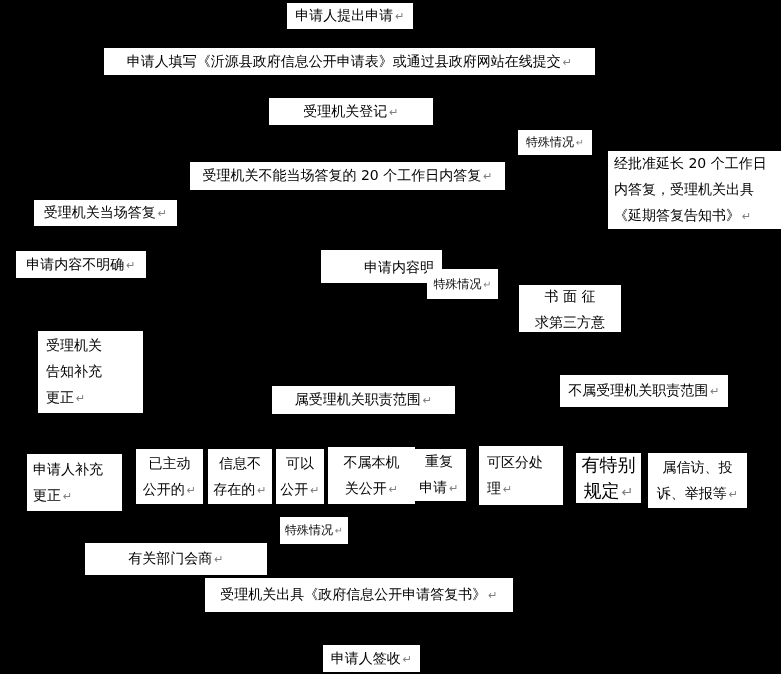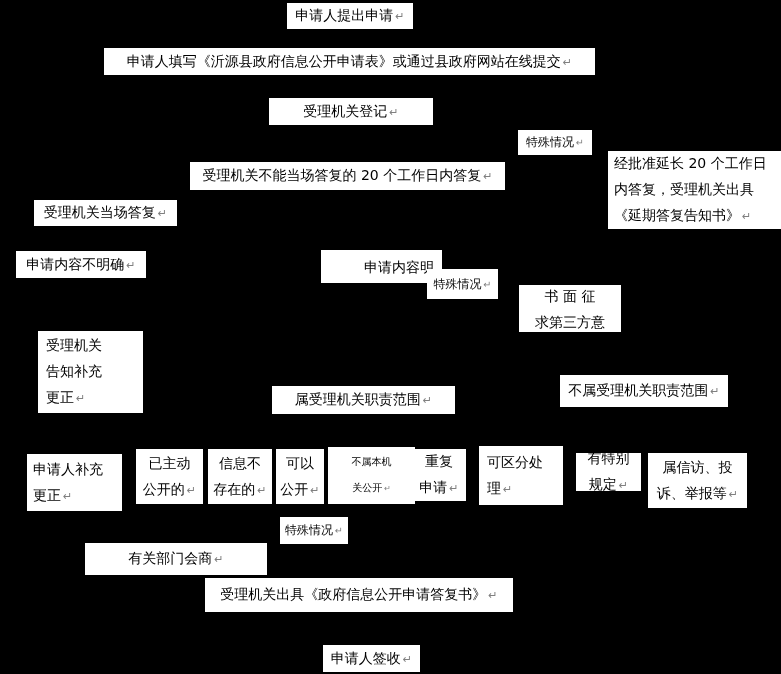--- a/index.html
+++ b/index.html
@@ -87,33 +87,33 @@
       <div class="fline"><span>存在的</span><span class="ret" style="color: rgb(128, 128, 128);">↵</span></div>
     </div>
     <div class="fbox" style="left: 136px; top: 449px; width: 67px; height: 55px; font-size: 14px; text-align: center; background: rgb(255, 255, 255); color: rgb(0, 0, 0);">
       <div class="fline"><span>已主动</span></div>
       <div class="fline"><span>公开的</span><span class="ret" style="color: rgb(128, 128, 128);">↵</span></div>
     </div>
     <div class="fbox" style="left: 276px; top: 449px; width: 48px; height: 55px; font-size: 14px; text-align: center; background: rgb(255, 255, 255); color: rgb(0, 0, 0);">
       <div class="fline"><span>可以</span></div>
       <div class="fline"><span>公开</span><span class="ret" style="color: rgb(128, 128, 128);">↵</span></div>
     </div>
-    <div class="fbox" style="left: 328px; top: 447px; width: 87px; height: 57px; font-size: 10px; text-align: center; background: rgb(255, 255, 255); color: rgb(0, 0, 0);">
+    <div class="fbox" style="left: 328px; top: 447px; width: 87px; height: 57px; font-size: 14px; text-align: center; background: rgb(255, 255, 255); color: rgb(0, 0, 0);">
       <div class="fline"><span>不属本机</span></div>
       <div class="fline"><span>关公开</span><span class="ret" style="color: rgb(128, 128, 128);">↵</span></div>
     </div>
     <div class="fbox" style="left: 412px; top: 449px; width: 54px; height: 52px; font-size: 14px; text-align: center; background: rgb(255, 255, 255); color: rgb(0, 0, 0);">
       <div class="fline"><span>重复</span></div>
       <div class="fline"><span>申请</span><span class="ret" style="color: rgb(128, 128, 128);">↵</span></div>
     </div>
     <div class="fbox" style="left: 479px; top: 446px; width: 84px; height: 59px; font-size: 14px; text-align: left; background: rgb(255, 255, 255); color: rgb(0, 0, 0); padding: 0px 8px;">
       <div class="fline"><span>可区分处</span></div>
       <div class="fline"><span>理</span><span class="ret" style="color: rgb(128, 128, 128);">↵</span></div>
     </div>
-    <div class="fbox" style="left: 576px; top: 453px; width: 65px; height: 38px; font-size: 14px; text-align: center; background: rgb(255, 255, 255); color: rgb(0, 0, 0);">
+    <div class="fbox" style="left: 576px; top: 453px; width: 65px; height: 50px; font-size: 18px; text-align: center; background: rgb(255, 255, 255); color: rgb(0, 0, 0);">
       <div class="fline"><span>有特别</span></div>
       <div class="fline"><span>规定</span><span class="ret" style="color: rgb(128, 128, 128);">↵</span></div>
     </div>
     <div class="fbox" style="left: 648px; top: 453px; width: 99px; height: 55px; font-size: 14px; text-align: center; background: rgb(255, 255, 255); color: rgb(0, 0, 0);">
       <div class="fline"><span>属信访、投</span></div>
       <div class="fline"><span>诉、举报等</span><span class="ret" style="color: rgb(128, 128, 128);">↵</span></div>
     </div>
     <div class="fbox" style="left: 280px; top: 517px; width: 68px; height: 27px; font-size: 12px; text-align: center; background: rgb(255, 255, 255); color: rgb(0, 0, 0);">
       <div class="fline"><span>特殊情况</span><span class="ret" style="color: rgb(128, 128, 128);">↵</span></div>
     </div>

